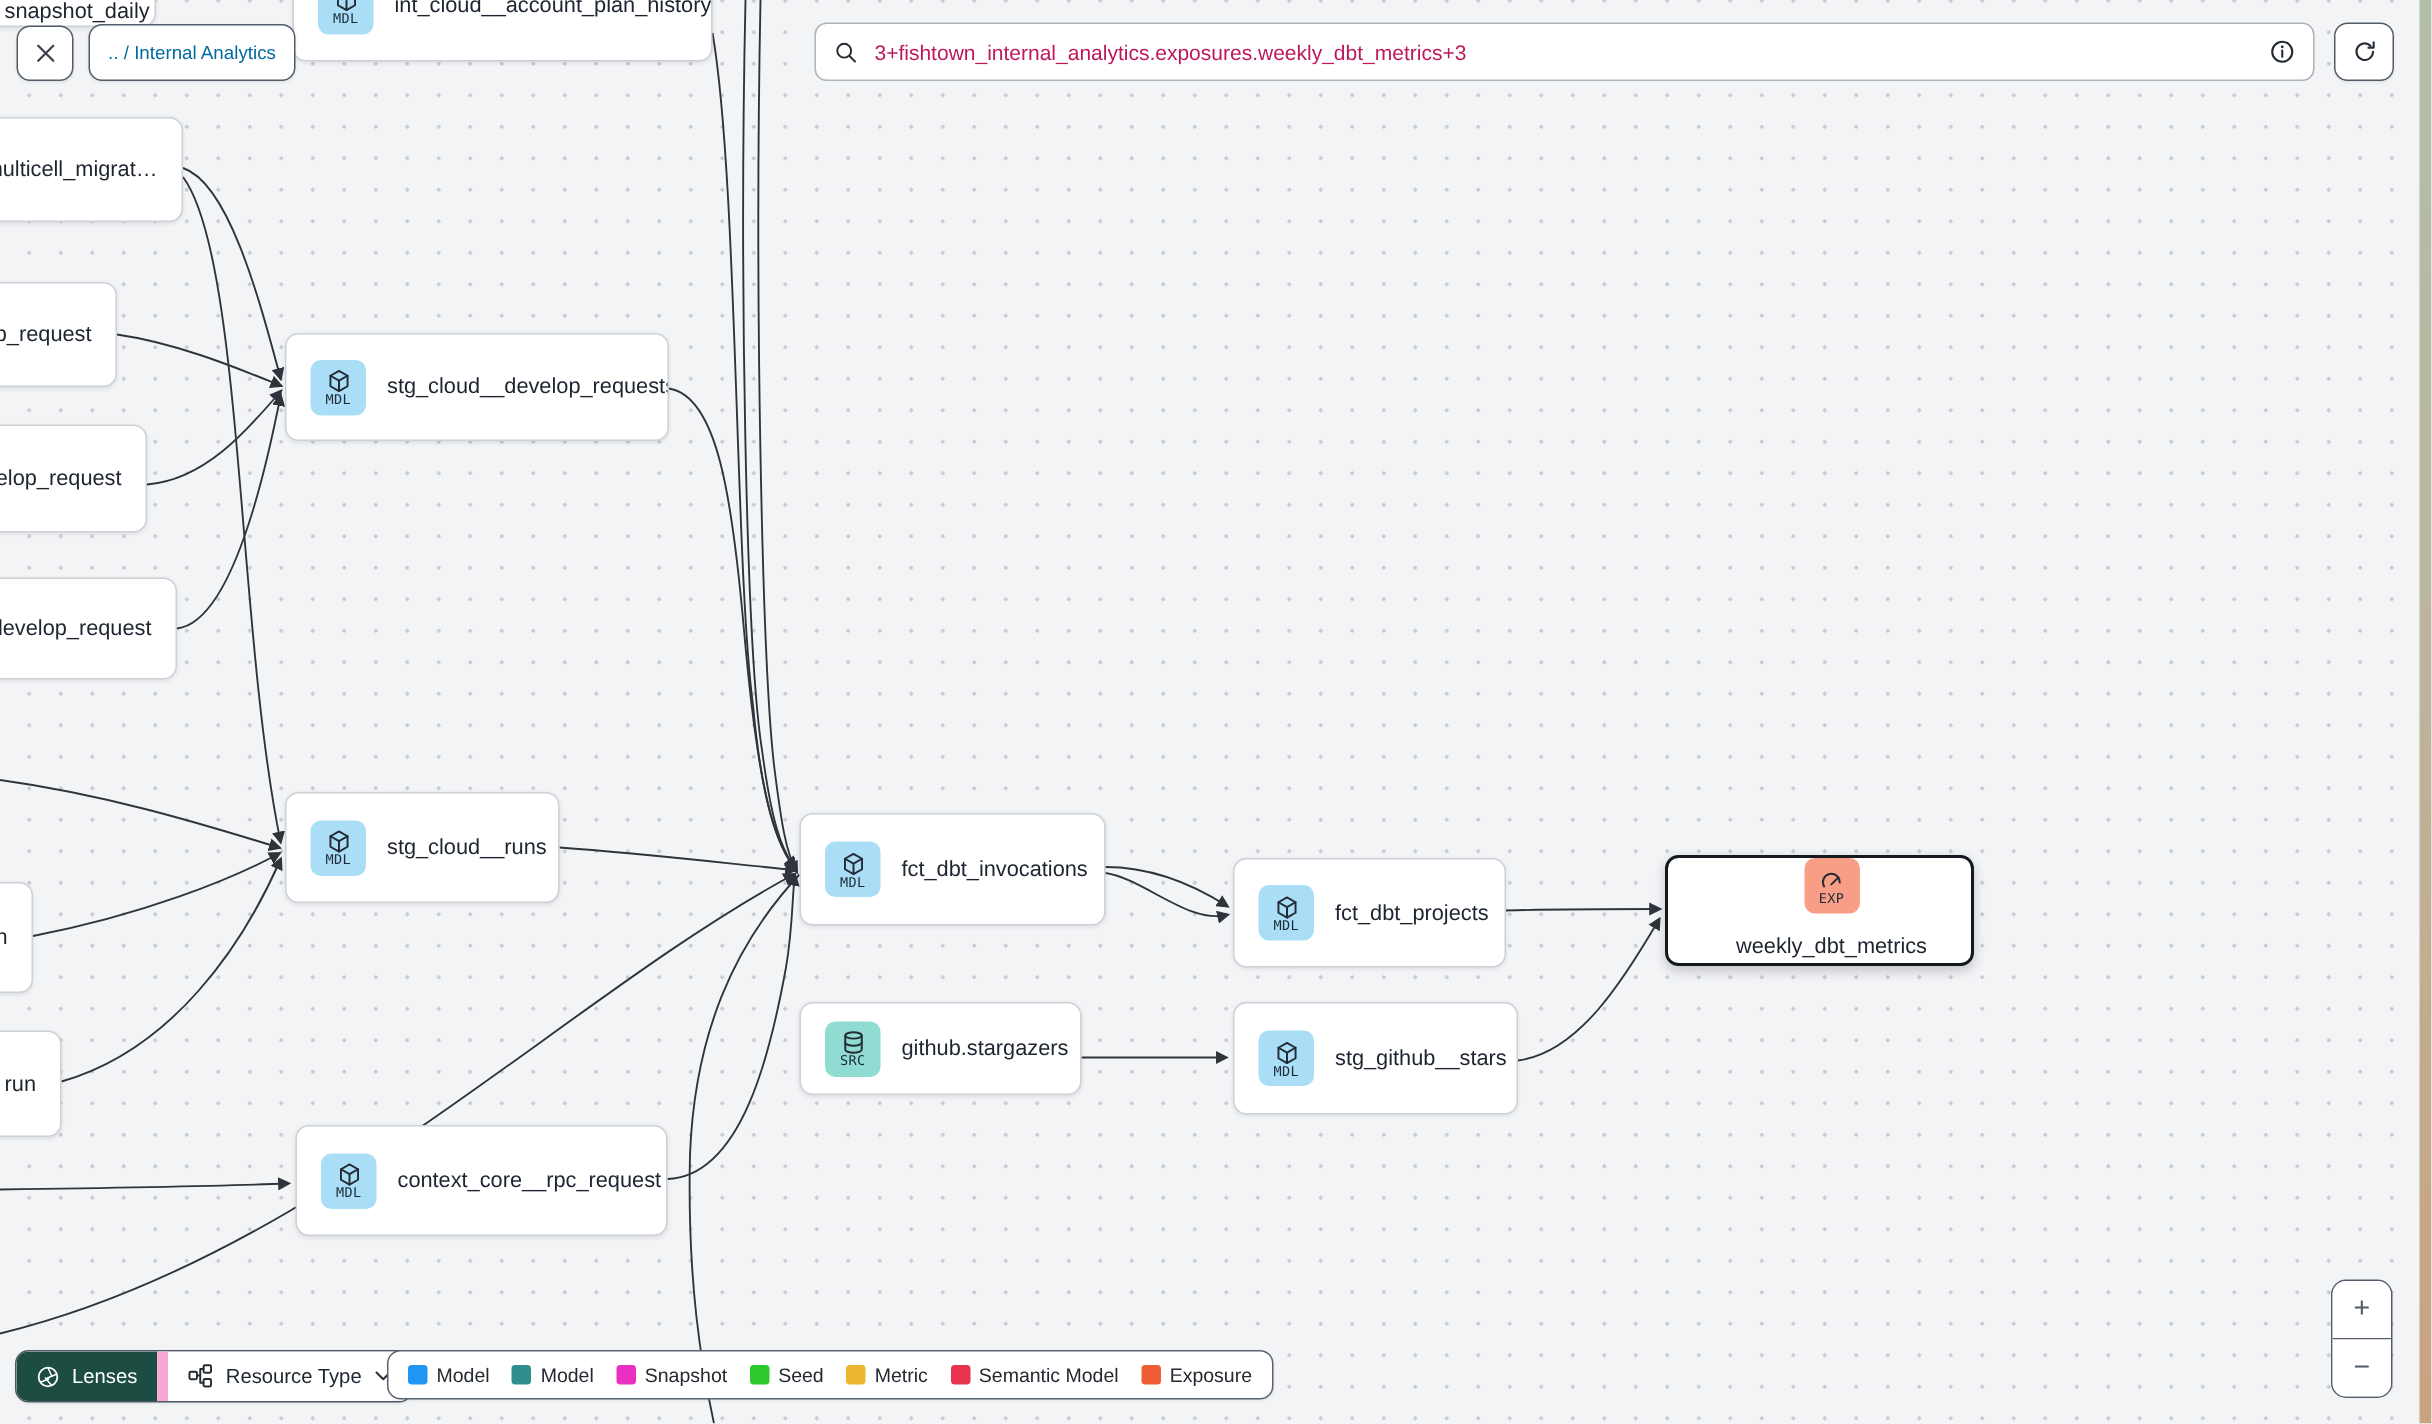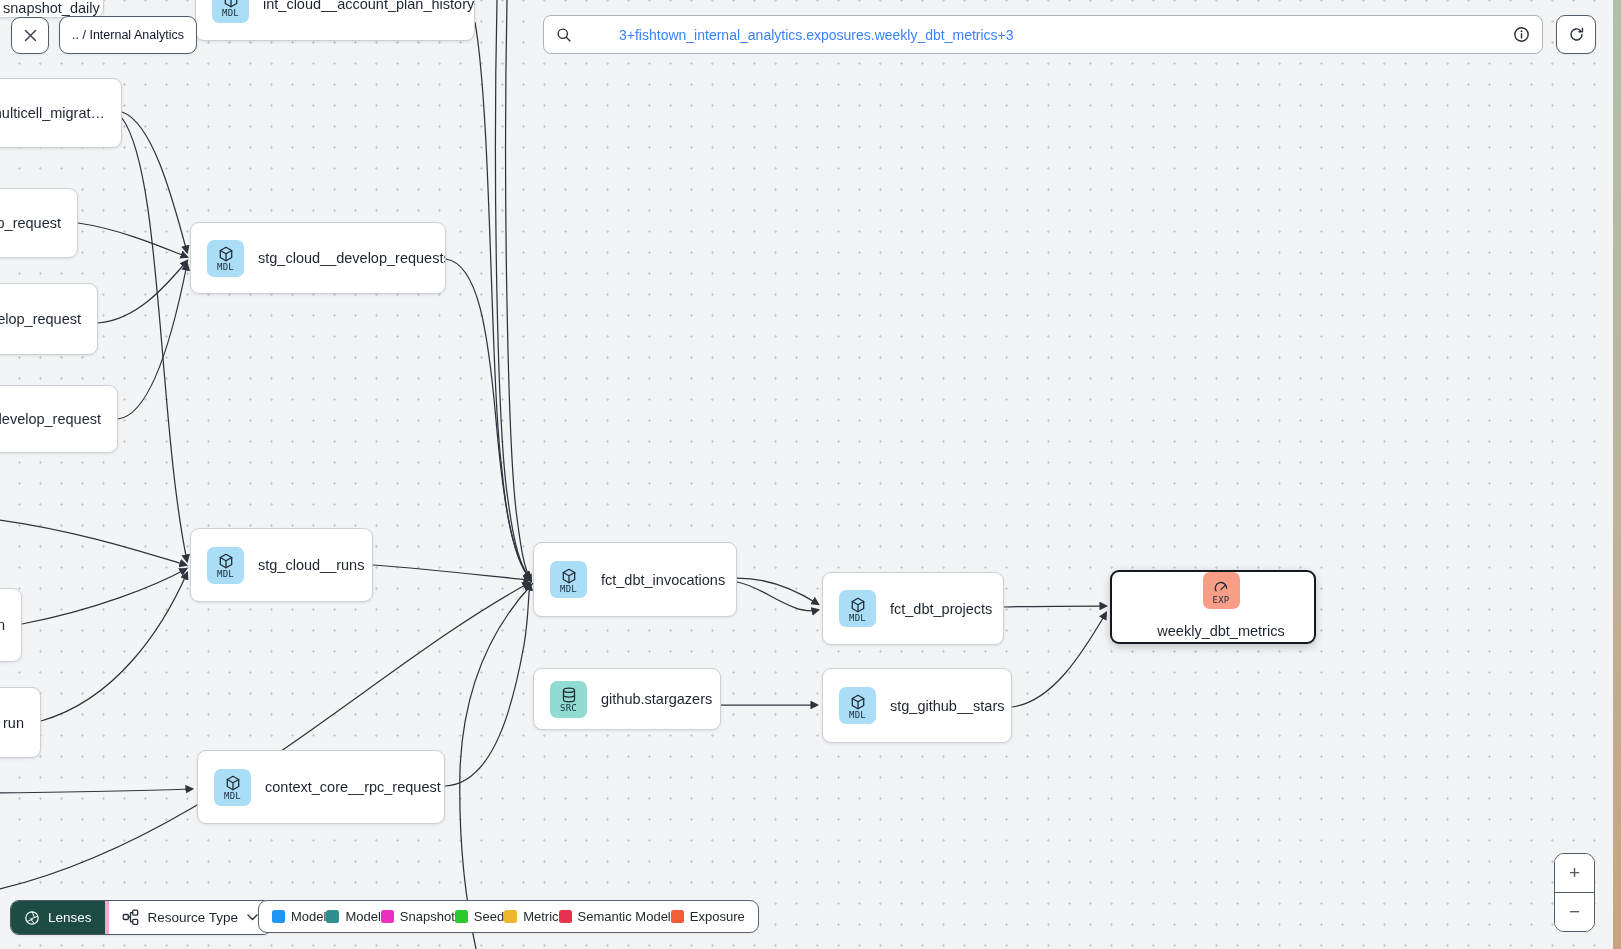--- a/index.html
+++ b/index.html
@@ -40,29 +40,29 @@
   .badge-source{background:#90dcd2;}
   .badge-exposure{background:#f89e87;}
   .icon-stroke{stroke:#232c36;stroke-width:1.3;fill:none;stroke-linecap:round;stroke-linejoin:round;}
   
   .ctl{
     position:absolute;background:#fff;border:1px solid #535c69;border-radius:9px;
     display:flex;align-items:center;justify-content:center;box-sizing:border-box;
     box-shadow:0 1px 2px rgba(20,24,31,.07);z-index:5;cursor:pointer;
   }
   .close-btn{left:11px;top:17px;width:38px;height:37px;}
-  .breadcrumb{left:59px;top:16px;width:138px;height:38px;font-size:12.5px;color:#0f172a;}
+  .breadcrumb{left:59px;top:16px;width:138px;height:38px;font-size:12.5px;color:#0369a1;}
   .searchbar{
     position:absolute;left:543px;top:15px;width:1000px;height:39px;z-index:5;
     background:#fff;border:1px solid #adb3bb;border-radius:8px;box-sizing:border-box;
     display:flex;align-items:center;padding:0 12px;gap:9px;
   }
   .searchbar input{
     border:none;outline:none;flex:1;font-family:"Liberation Sans",sans-serif;
-    font-size:14px;color:#3b82f6;background:transparent;margin-left:36px;
+    font-size:14px;color:#be185d;background:transparent;
   }
   .search-info{display:flex;align-items:center;cursor:pointer;}
   .refresh-btn{left:1556px;top:15px;width:40px;height:39px;}
   
   .zoomctl{
     position:absolute;left:1554px;top:853px;width:41px;height:79px;z-index:5;
     background:#fff;border:1px solid #535c69;border-radius:10px;box-sizing:border-box;
     display:flex;flex-direction:column;overflow:hidden;
   }
   .zoomctl .zbtn{
@@ -75,25 +75,25 @@
     position:absolute;left:10px;top:900px;height:33px;z-index:5;display:flex;
     border:1px solid #4f5864;border-radius:9px;overflow:hidden;background:#fff;
     box-shadow:0 1px 2px rgba(20,24,31,.07);
   }
   .lenses-btn{
     background:#1c4c42;color:#fff;display:flex;align-items:center;gap:8px;
     padding:0 13px;font-size:13.5px;cursor:pointer;text-align:center;
   }
   .restype-btn{
     background:#fff;color:#1e2630;display:flex;align-items:center;gap:9px;
-    padding:0 13px;font-size:13.5px;cursor:pointer;border-left:4px solid #f9a8d4;
+    padding:0 13px;font-size:13.5px;cursor:pointer;border-left:7px solid #f9a8d4;
   }
   .legend{
     position:absolute;left:258px;top:900px;height:33px;z-index:5;display:flex;align-items:center;
-    padding:0 13px;background:#fff;border:1px solid #5a6370;border-radius:9px;
+    gap:15px;padding:0 13px;background:#fff;border:1px solid #5a6370;border-radius:9px;
     box-sizing:border-box;box-shadow:0 1px 2px rgba(20,24,31,.07);
   }
   .legend-item{display:flex;align-items:center;gap:6px;}
   .swatch{width:13px;height:13px;border-radius:2.5px;flex:0 0 auto;}
   .leg-label{font-size:13px;color:#23292f;white-space:nowrap;}
   
   .desktop-edge{
     position:absolute;right:0;top:0;width:8px;height:949px;z-index:9;
     background:linear-gradient(180deg,#b2bfa7 0%,#bcb59d 45%,#c9a380 100%);
   }

